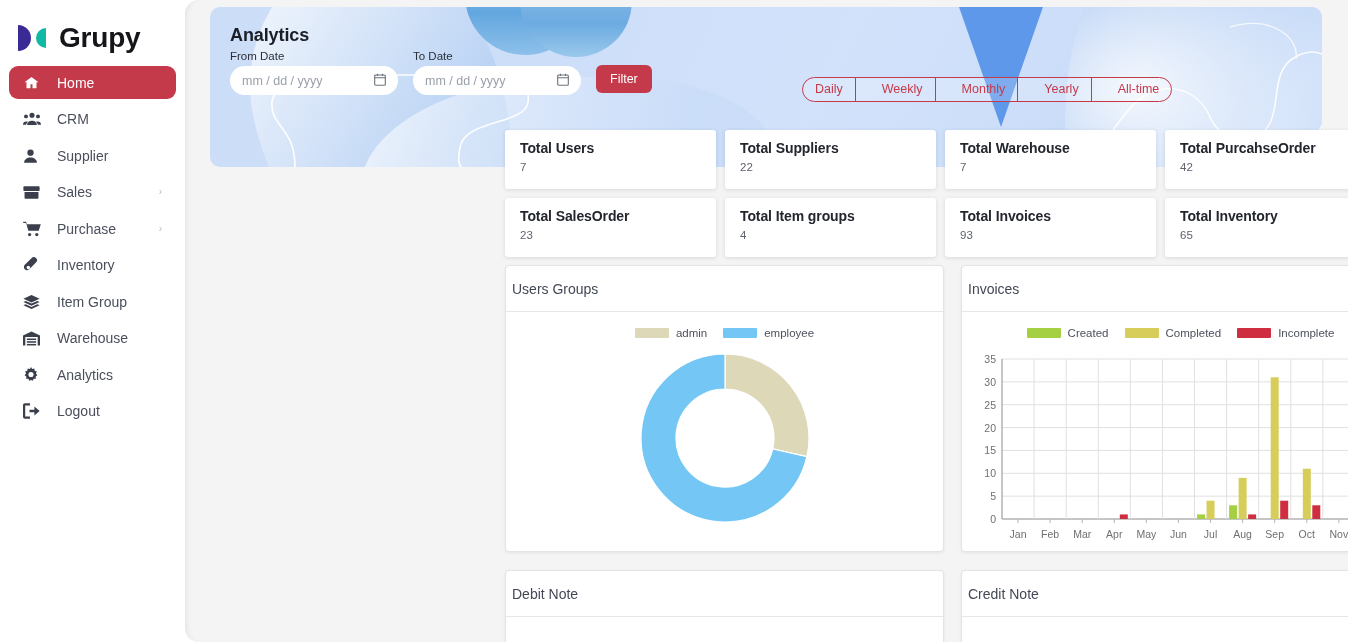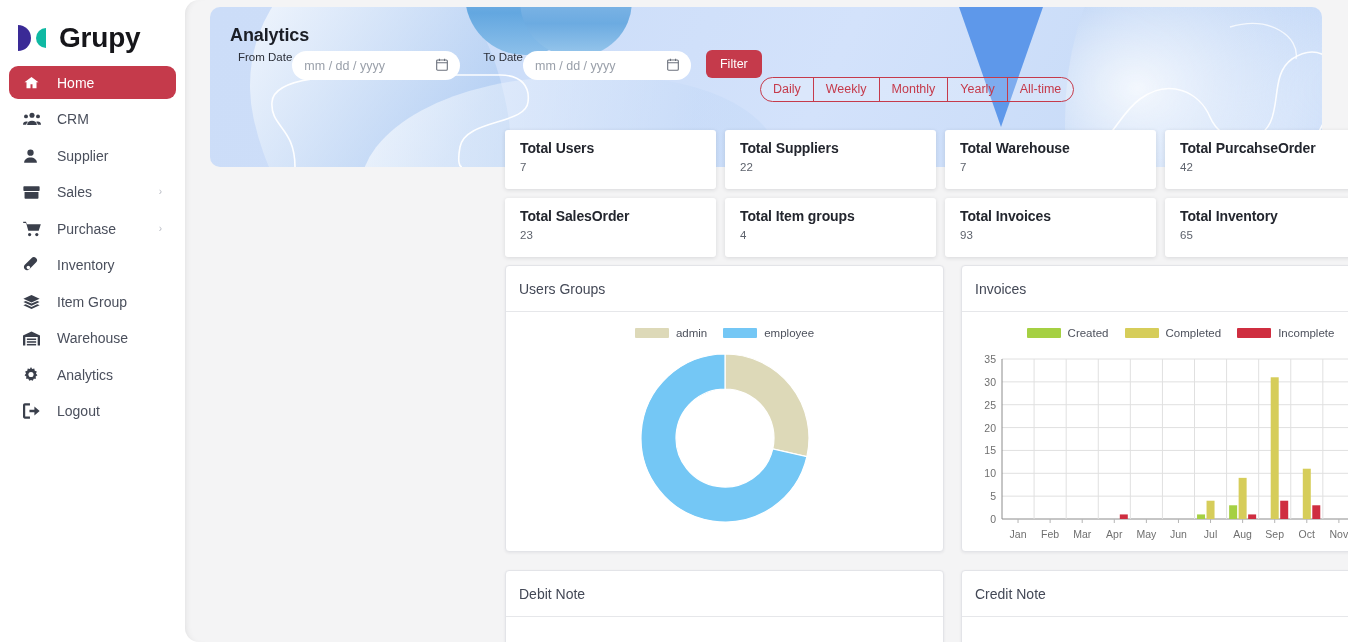--- a/index.html
+++ b/index.html
@@ -100,43 +100,44 @@
     border-radius: 50% 38% 55% 40% / 60% 46% 52% 40%;
   }
   .banner svg.lines { position: absolute; inset: 0; width: 1112px; height: 160px; }
 
   .banner-title {
     position: absolute; left: 20px; top: 18px;
     font-size: 18px; font-weight: bold; color: #1b1e26;
     letter-spacing: -0.1px;
   }
   .date-row { position: absolute; left: 20px; top: 43px; display: flex; align-items: flex-end; gap: 15px; }
-  .date-group { display: flex; flex-direction: row; margin-left: 8px; }
+  .date-group { display: flex; flex-direction: column; }
   .date-label { font-size: 11.5px; color: #2b2f38; margin-bottom: 4px; }
   .date-input {
     width: 168px; height: 29px;
     background: #ffffff; border: none; border-radius: 18px;
     padding: 0 12px;
     font-family: "Liberation Sans", sans-serif;
     font-size: 12.5px; color: #9aa0aa;
     display: flex; align-items: center; justify-content: space-between;
     cursor: text;
   }
   .cal-ico { color: #6c727d; }
   .filter-btn {
     height: 28px; padding: 0 14px;
     background: #c53a4b; color: #fff;
     border: none; border-radius: 6px;
     font-size: 12.5px; font-family: "Liberation Sans", sans-serif;
     cursor: pointer; margin-bottom: 2px;
   }
   .seg-group {
-    position: absolute; left: 550px; top: 70px;
+    position: absolute; left: 592px; top: 70px;
     display: flex; border: 1px solid #c53a4b; border-radius: 16px; overflow: hidden;
     background: rgba(255,255,255,0.20);
+    gap: 14px;
   }
   .seg {
     padding: 4px 12px; font-size: 12.5px; color: #c53a4b;
     border-right: 1px solid #c53a4b; cursor: pointer;
     background: transparent; line-height: 15px;
   }
   .seg:last-child { border-right: none; }
 
   
   .stats { position: absolute; left: 320px; top: 130px; width: 895px; display: flex; flex-wrap: wrap; gap: 9px 9px; }
@@ -150,21 +151,21 @@
   .stat-value { font-size: 11.5px; color: #5d626c; margin-top: 5px; }
 
   
   .chart-card {
     position: absolute; background: #ffffff;
     border: 1px solid #e3e4e8; border-radius: 4px;
     box-shadow: 0 1px 3px rgba(30,35,50,0.07);
   }
   .chart-head {
     height: 46px; border-bottom: 1px solid #e6e7ea;
-    display: flex; align-items: center; padding-left: 13px;
+    display: flex; align-items: center; padding-left: 6px;
     font-size: 14px; color: #434856;
   }
   #users-groups-card { left: 320px; top: 265px; width: 439px; height: 287px; }
   #invoices-card { left: 776px; top: 265px; width: 439px; height: 287px; }
   #debit-note-card { left: 320px; top: 570px; width: 439px; height: 160px; }
   #credit-note-card { left: 776px; top: 570px; width: 439px; height: 160px; }
 
   .legend-row { display: flex; align-items: center; justify-content: center; gap: 16px; margin-top: 15px; }
   .legend-item { display: flex; align-items: center; gap: 7px; }
   .legend-swatch { width: 34px; height: 10px; border-radius: 1px; }

